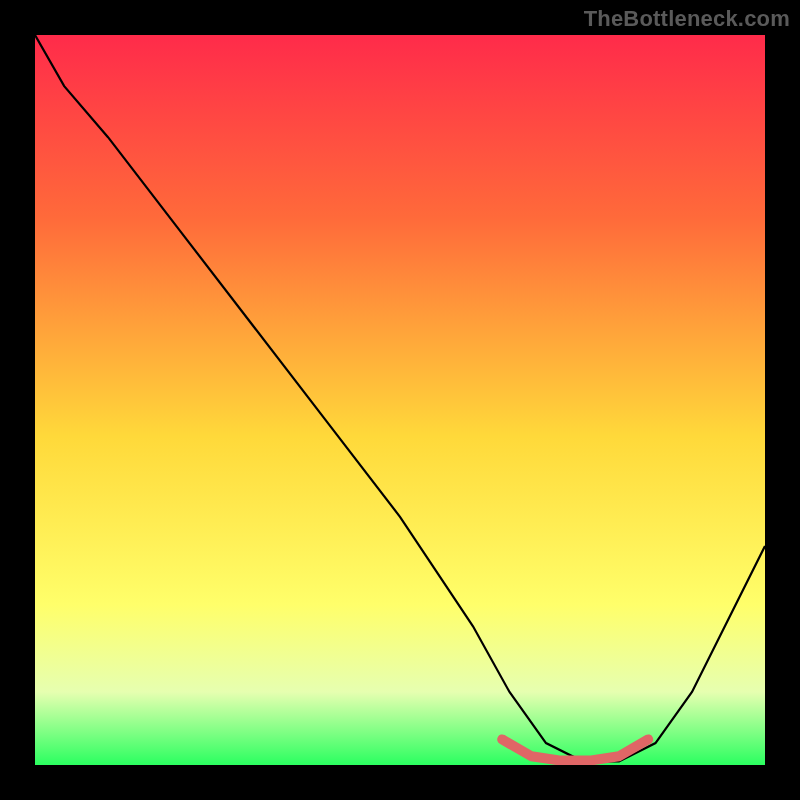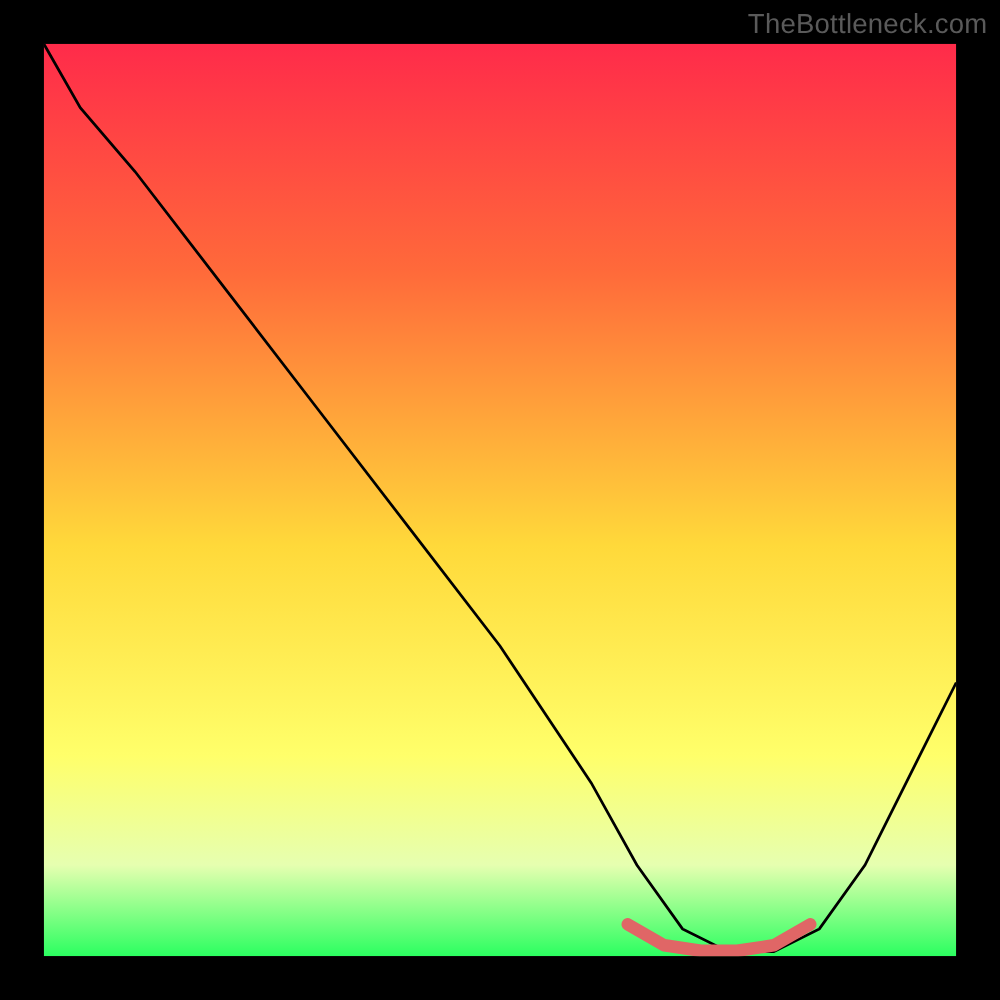--- a/index.html
+++ b/index.html
@@ -24,21 +24,21 @@
     left: 0;
     top: 0;
     width: 730px;
     height: 730px;
   }
   .watermark {
     position: absolute;
     top: 6px;
     right: 10px;
     font-size: 22px;
-    font-weight: 400;
+    font-weight: 700;
     color: #5a5a5a;
     letter-spacing: 0.2px;
   }
 </style>
 </head>
 <body>
 
 <div class="watermark">TheBottleneck.com</div>
 
 <div class="frame">

